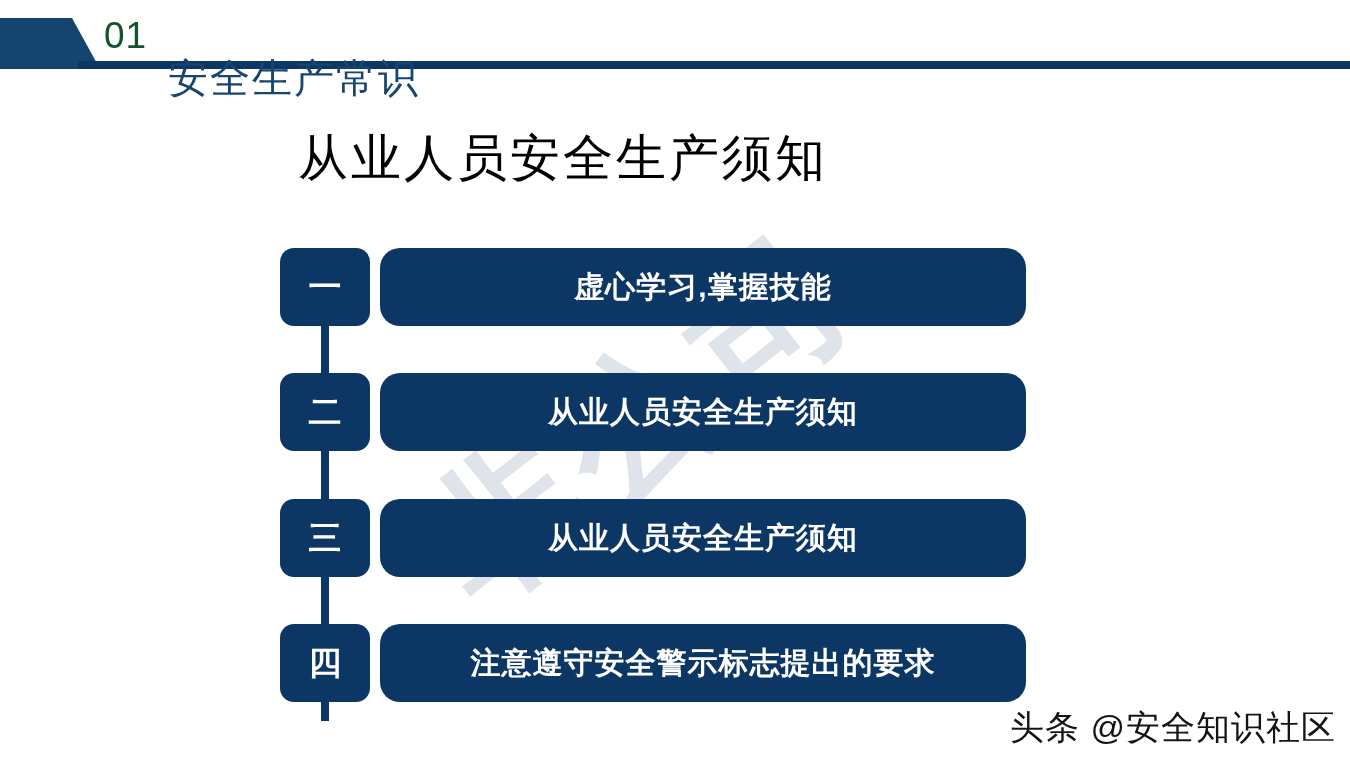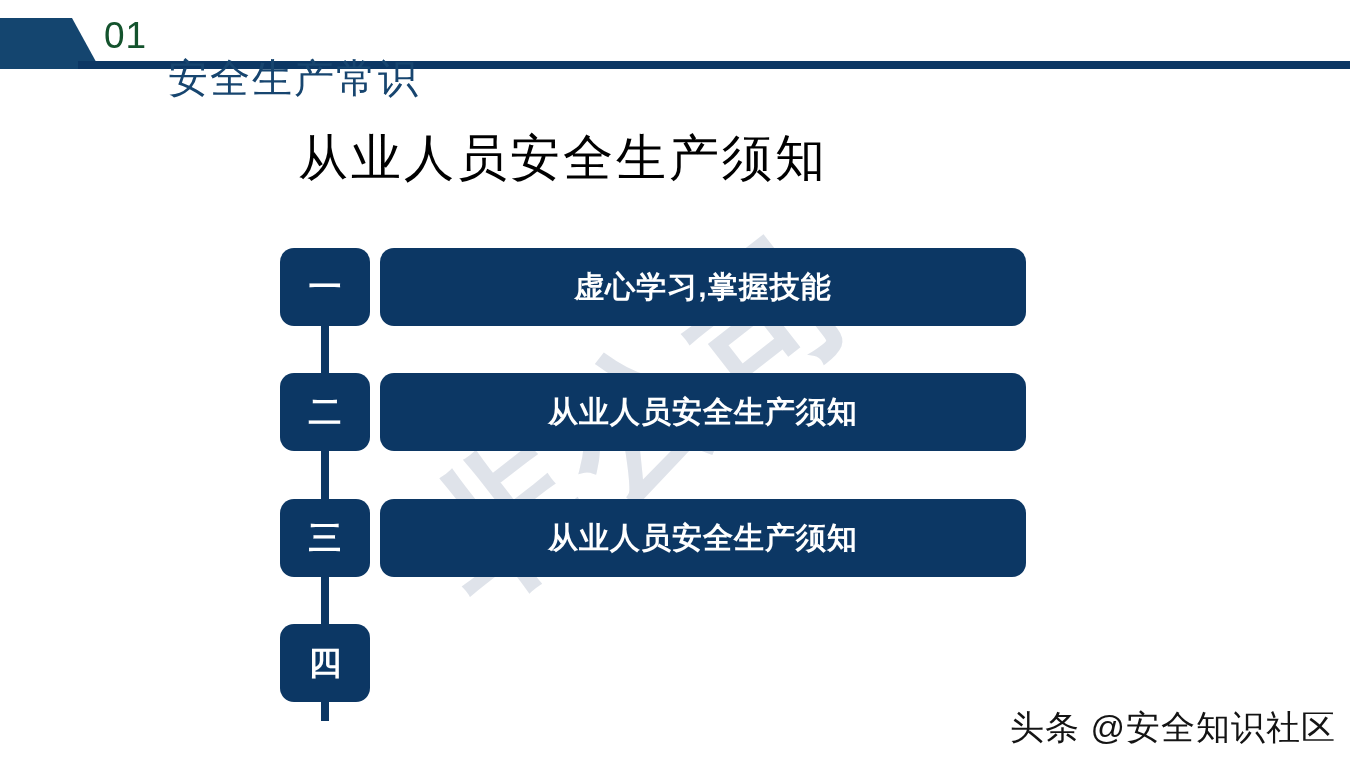--- a/index.html
+++ b/index.html
@@ -146,21 +146,21 @@
     font-weight: 700;
     z-index: 2;
   }
   .bar {
     position: absolute;
     left: 100px;
     top: 0;
     width: 646px;
     height: 78px;
     background: #0c3764;
-    border-radius: 14px;
+    border-radius: 20px;
     color: #ffffff;
     font-size: 30px;
     line-height: 78px;
     text-align: center;
     font-weight: 700;
     letter-spacing: 1px;
     z-index: 2;
     overflow: hidden;
     white-space: nowrap;
   }
@@ -211,19 +211,20 @@
       <div class="bar">从业人员安全生产须知</div>
     </div>
 
     <div class="row row-3">
       <div class="badge">三</div>
       <div class="bar">从业人员安全生产须知</div>
     </div>
 
     <div class="row row-4">
       <div class="badge">四</div>
+      <div class="bar">注意遵守安全警示标志提出的要求</div>
     </div>
 
   </div>
 
   <div class="footer">头条 @安全知识社区</div>
 
 </div>
 
 </body></html>

